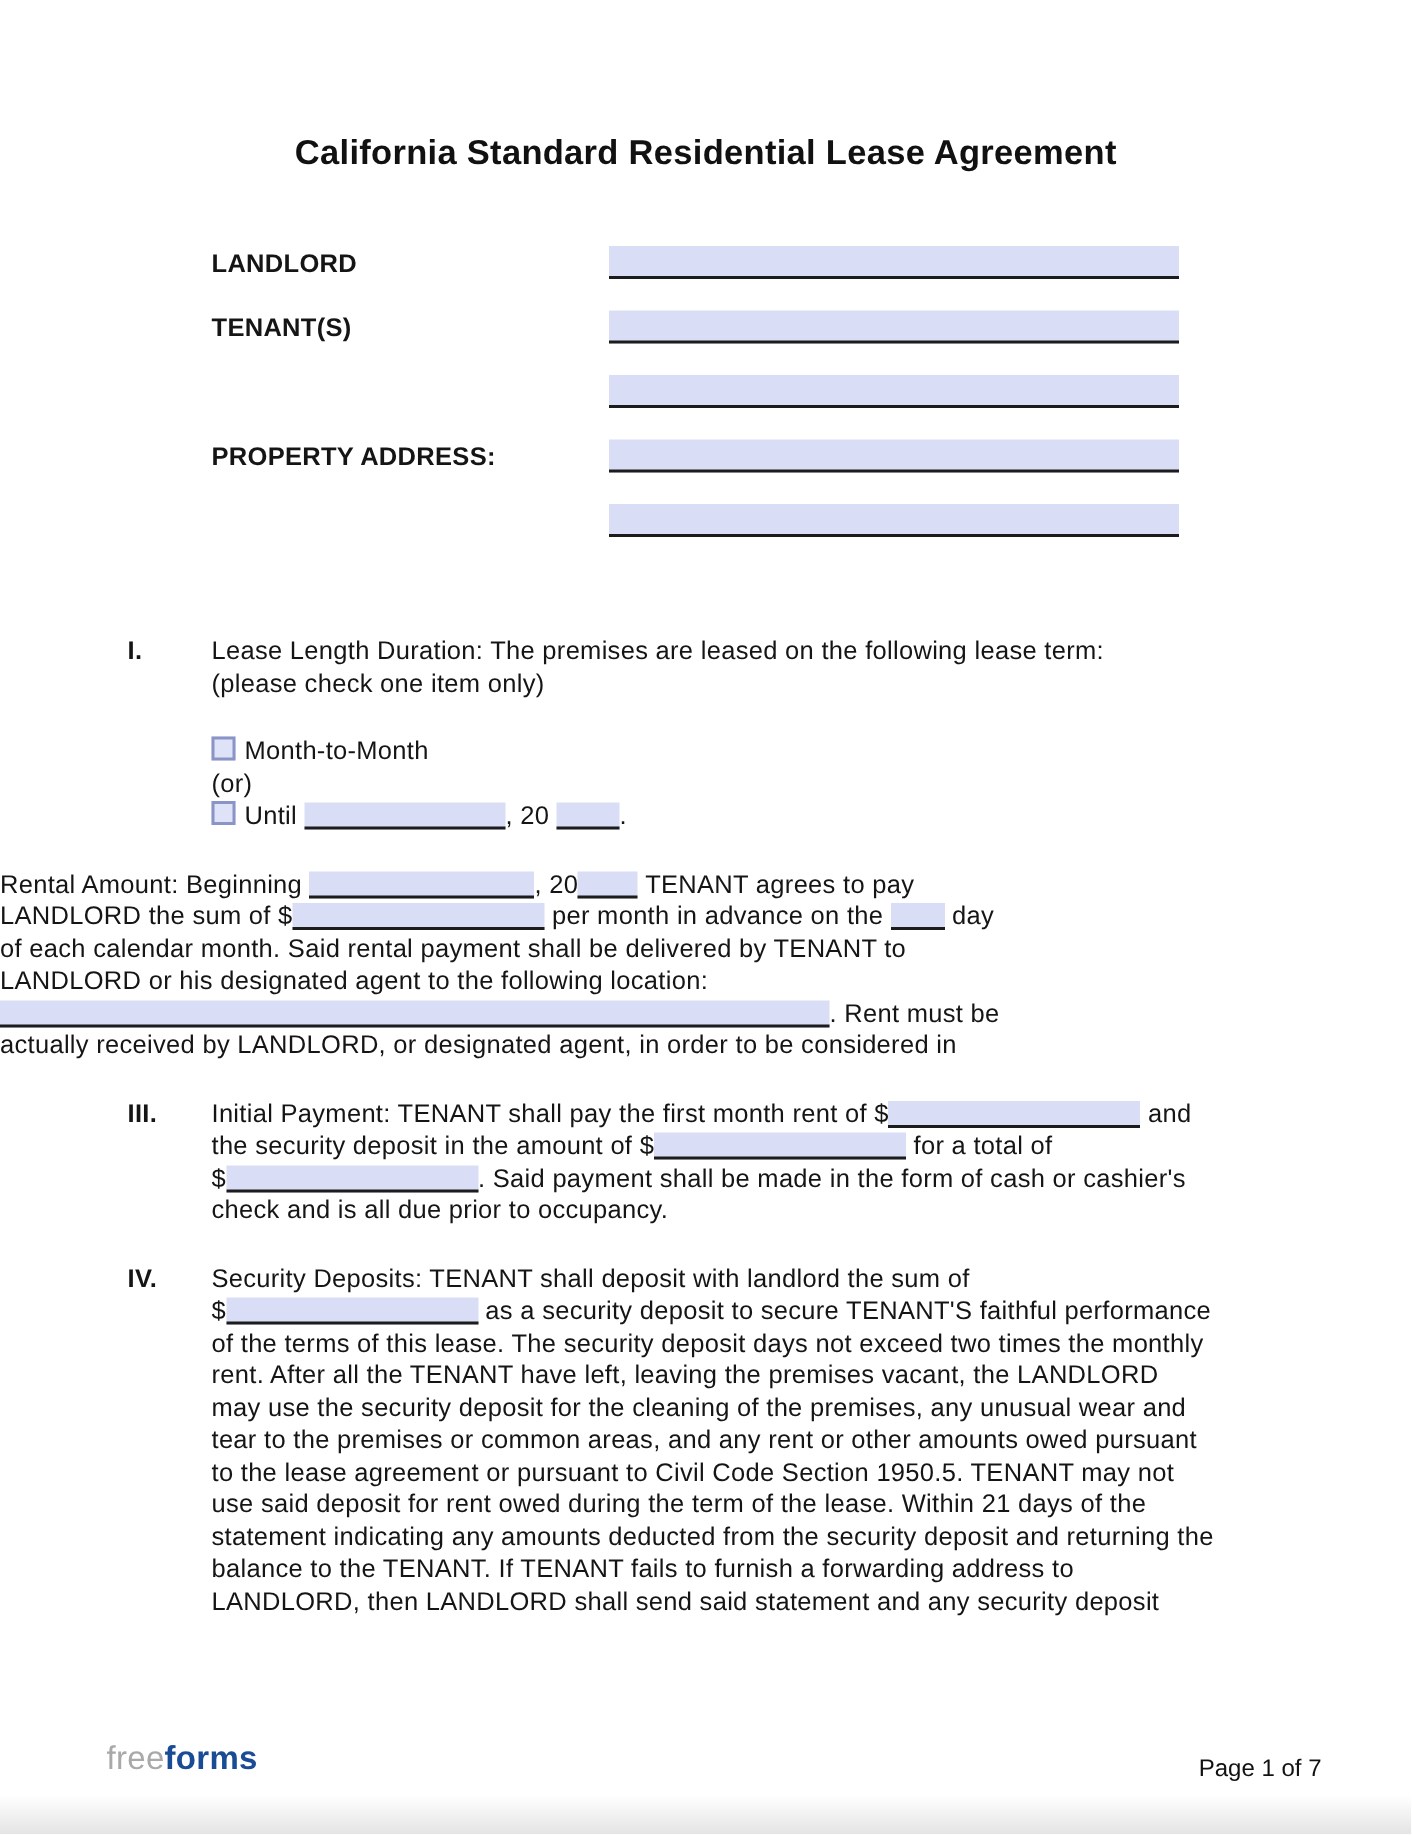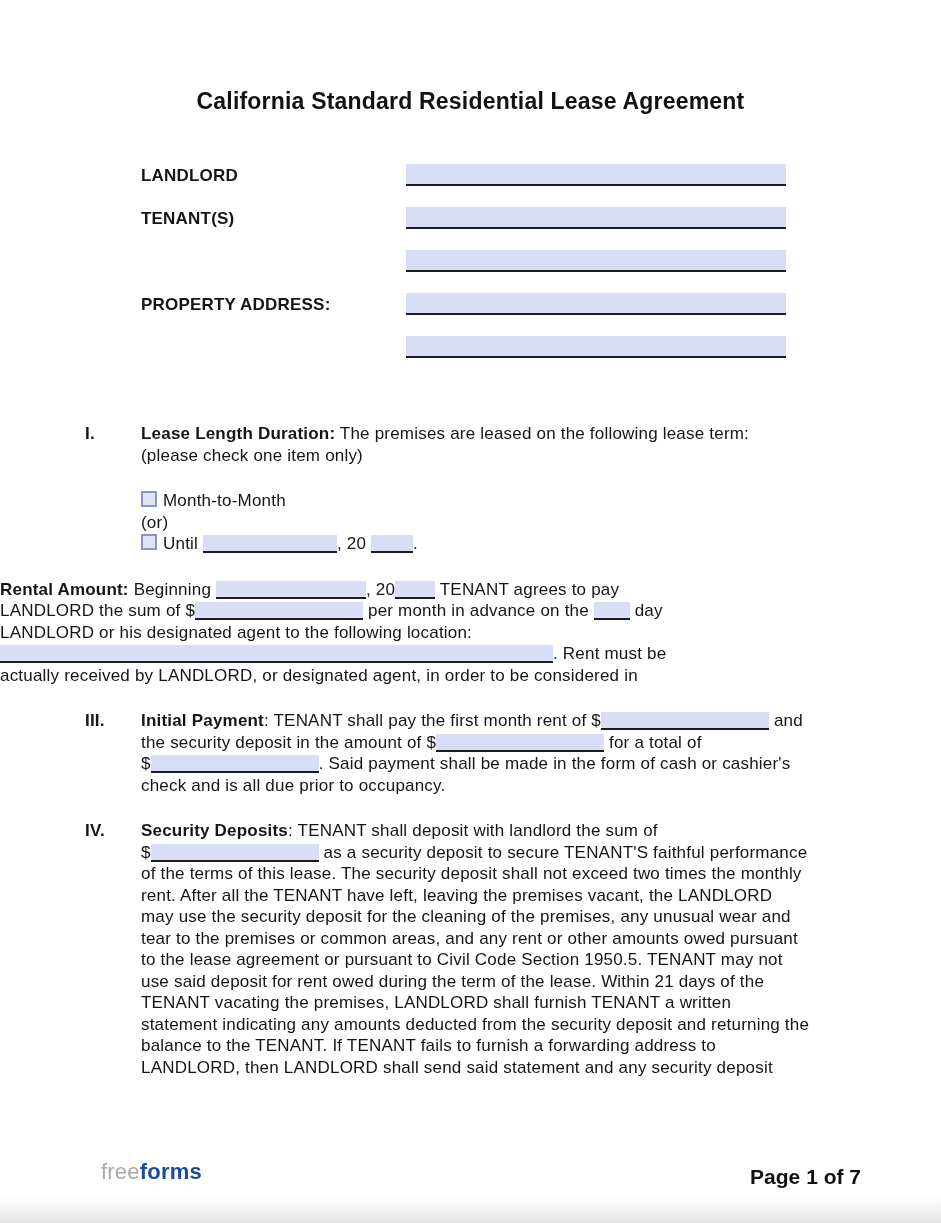--- a/index.html
+++ b/index.html
@@ -62,52 +62,51 @@
     letter-spacing: 0.2px;
   }
   .sec-content {
     width: 715px;
     font-size: 17px;
     line-height: 21.5px;
     letter-spacing: 0.2px;
   }
   .line { white-space: pre; min-height: 21.5px; }
   .blank-line { height: 24px; }
-  .run.bold { font-weight: bold; }
+  .run.bold { font-weight: normal; }
   .inline-field {
     display: inline-block;
     height: 16px;
     vertical-align: -4px;
   }
   .checkbox {
     display: inline-block;
     width: 12px;
     height: 12px;
     border: 2px solid var(--checkbox-border, #8a94c6);
     background: var(--checkbox-fill, #dfe3f8);
     vertical-align: -1px;
     margin-right: 6px;
   }
   
   .logo {
     position: absolute;
-    left: 101px;
+    left: 71px;
     bottom: 38px;
     font-size: 22px;
     letter-spacing: 0.2px;
   }
   .logo .free { color: var(--logo-gray, #a9a9a9); font-weight: 400; }
   .logo .forms { color: var(--logo-blue, #1a4c96); font-weight: bold; }
   .page-num {
     position: absolute;
-    right: 80px;
+    right: 60px;
     bottom: 34px;
-    font-size: 21px;
+    font-size: 16px;
     color: #111;
-    font-weight: bold;
   }
 </style>
 </head>
 <body>
 
 <div class="page">
   <h1 class="doc-title">California Standard Residential Lease Agreement</h1>
 
   <div class="party-block" id="party-block">
       <div class="party-row">
@@ -141,46 +140,46 @@
           <div class="line blank-line"></div>
           <div class="line"><span class="checkbox"></span><span class="run">Month-to-Month</span></div>
           <div class="line"><span class="run">(or)</span></div>
           <div class="line"><span class="checkbox"></span><span class="run">Until </span><span class="fill-field inline-field" style="width: 134px;"></span><span class="run">, 20 </span><span class="fill-field inline-field" style="width: 42px;"></span><span class="run">.</span></div>
         </div>
       </div>
       <div class="section">
         <div class="sec-content">
           <div class="line"><span class="run bold">Rental Amount:</span><span class="run"> Beginning </span><span class="fill-field inline-field" style="width: 150px;"></span><span class="run">, 20</span><span class="fill-field inline-field" style="width: 40px;"></span><span class="run"> TENANT agrees to pay</span></div>
           <div class="line"><span class="run">LANDLORD the sum of $</span><span class="fill-field inline-field" style="width: 168px;"></span><span class="run"> per month in advance on the </span><span class="fill-field inline-field" style="width: 36px;"></span><span class="run"> day</span></div>
+          <div class="line"><span class="run">of each calendar month. Said rental payment shall be delivered by TENANT to</span></div>
           <div class="line"><span class="run">LANDLORD or his designated agent to the following location:</span></div>
           <div class="line"><span class="fill-field inline-field" style="width: 553px;"></span><span class="run">. Rent must be</span></div>
           <div class="line"><span class="run">actually received by LANDLORD, or designated agent, in order to be considered in</span></div>
         </div>
       </div>
       <div class="section">
         <div class="numeral">III.</div>
         <div class="sec-content">
           <div class="line"><span class="run bold">Initial Payment</span><span class="run">: TENANT shall pay the first month rent of $</span><span class="fill-field inline-field" style="width: 168px;"></span><span class="run"> and</span></div>
           <div class="line"><span class="run">the security deposit in the amount of $</span><span class="fill-field inline-field" style="width: 168px;"></span><span class="run"> for a total of</span></div>
           <div class="line"><span class="run">$</span><span class="fill-field inline-field" style="width: 168px;"></span><span class="run">. Said payment shall be made in the form of cash or cashier's</span></div>
           <div class="line"><span class="run">check and is all due prior to occupancy.</span></div>
         </div>
       </div>
       <div class="section">
         <div class="numeral">IV.</div>
         <div class="sec-content">
           <div class="line"><span class="run bold">Security Deposits</span><span class="run">: TENANT shall deposit with landlord the sum of</span></div>
           <div class="line"><span class="run">$</span><span class="fill-field inline-field" style="width: 168px;"></span><span class="run"> as a security deposit to secure TENANT'S faithful performance</span></div>
-          <div class="line"><span class="run">of the terms of this lease. The security deposit shall not exceed two times the monthly</span></div>
+          <div class="line"><span class="run">of the terms of this lease. The security deposit days not exceed two times the monthly</span></div>
           <div class="line"><span class="run">rent. After all the TENANT have left, leaving the premises vacant, the LANDLORD</span></div>
           <div class="line"><span class="run">may use the security deposit for the cleaning of the premises, any unusual wear and</span></div>
           <div class="line"><span class="run">tear to the premises or common areas, and any rent or other amounts owed pursuant</span></div>
           <div class="line"><span class="run">to the lease agreement or pursuant to Civil Code Section 1950.5. TENANT may not</span></div>
           <div class="line"><span class="run">use said deposit for rent owed during the term of the lease. Within 21 days of the</span></div>
-          <div class="line"><span class="run">TENANT vacating the premises, LANDLORD shall furnish TENANT a written</span></div>
           <div class="line"><span class="run">statement indicating any amounts deducted from the security deposit and returning the</span></div>
           <div class="line"><span class="run">balance to the TENANT. If TENANT fails to furnish a forwarding address to</span></div>
           <div class="line"><span class="run">LANDLORD, then LANDLORD shall send said statement and any security deposit</span></div>
         </div>
       </div>
     </div>
 
   <div class="logo">
     <span class="free">free</span><span class="forms">forms</span>
   </div>

